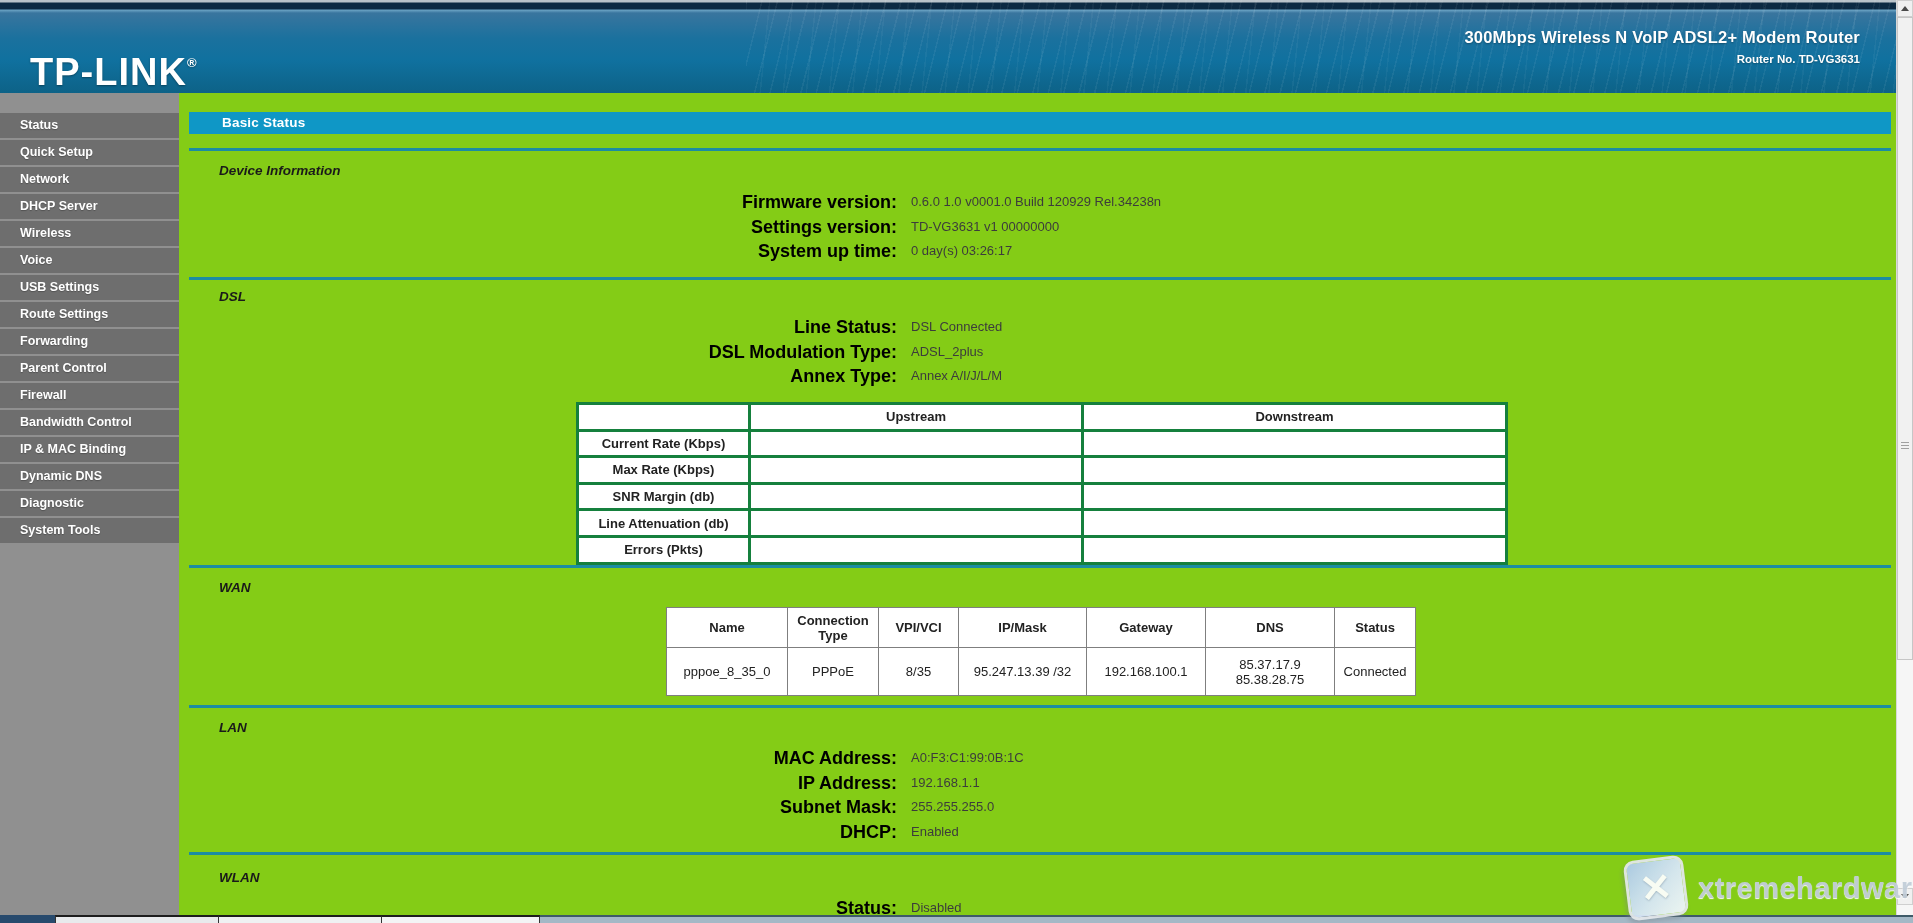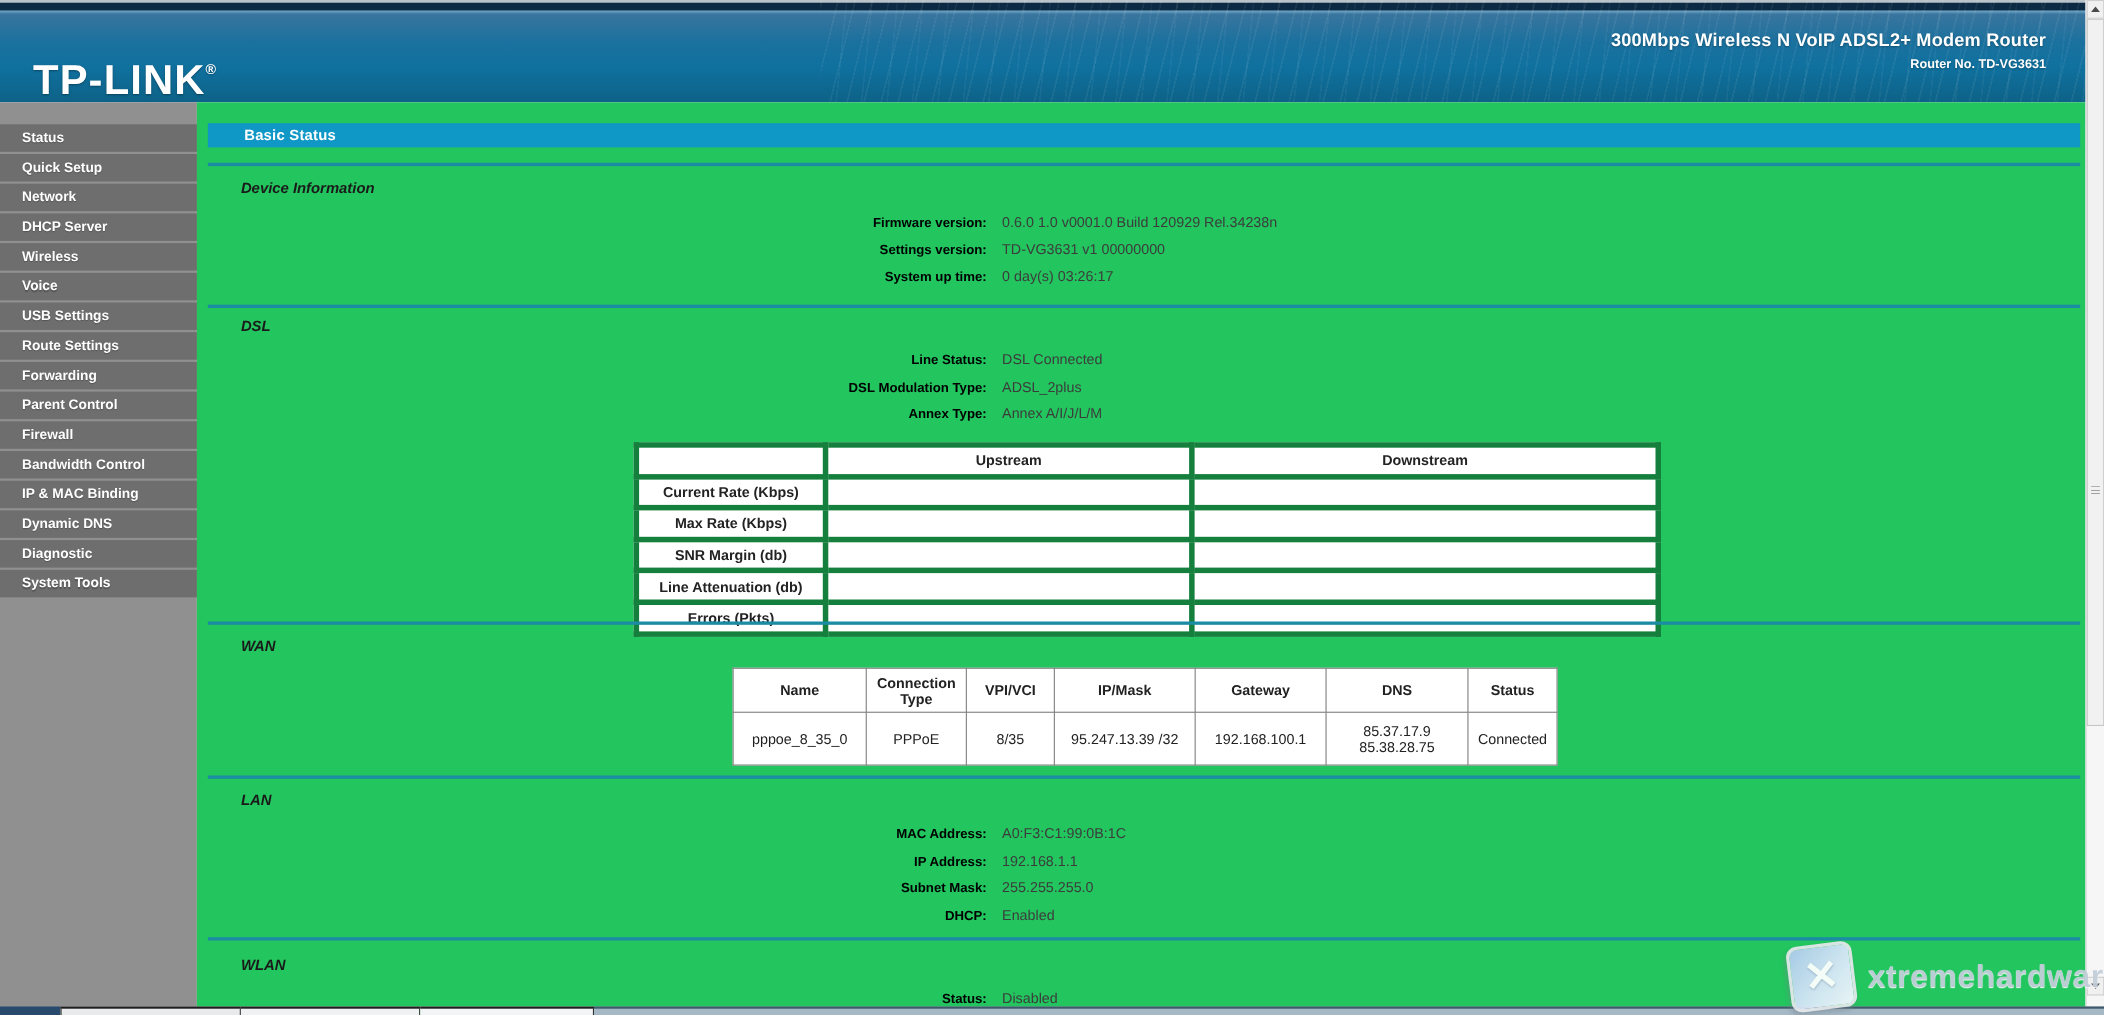--- a/index.html
+++ b/index.html
@@ -37,43 +37,43 @@
     position:absolute;left:0;top:93px;width:179px;height:830px;background:#909090;
   }
   .menu{position:absolute;left:0;top:20px;width:179px;margin:0;padding:0;list-style:none;}
   .menu li{
     box-sizing:border-box;height:25px;line-height:25px;margin-bottom:2px;
     background:#6e6e6e;color:#ffffff;font-weight:bold;font-size:12.5px;
     padding-left:20px;cursor:pointer;text-shadow:0 1px 1px rgba(0,0,0,0.25);
   }
   
   .content{
-    position:absolute;left:179px;top:93px;width:1717px;height:830px;background:#22c55e;
+    position:absolute;left:179px;top:93px;width:1717px;height:830px;background:#84cc16;
   }
   .status-bar{
     position:absolute;left:10px;top:19px;width:1702px;height:22px;line-height:22px;
     box-sizing:border-box;background:#0f97c6;color:#ffffff;font-weight:bold;
     font-size:13.5px;padding-left:33px;letter-spacing:0.2px;
   }
   .rule{position:absolute;left:10px;width:1702px;height:3px;background:#1b8ca3;}
   .rule.r1{top:55px;} .rule.r2{top:184px;} .rule.r3{top:472px;} .rule.r4{top:612px;} .rule.r5{top:759px;}
   .section-heading{
     position:absolute;left:40px;margin:0;font-size:13.5px;font-weight:bold;color:#1a1a1a;font-style:italic;
   }
   .h-device{top:70px;} .h-dsl{top:196px;} .h-wan{top:487px;} .h-lan{top:627px;} .h-wlan{top:777px;}
   .kv-group{position:absolute;left:0;width:1717px;}
   .g-device{top:97px;} .g-dsl{top:222px;} .g-lan{top:653px;} .g-wlan{top:803px;}
   .kv-row{display:flex;height:24.5px;line-height:24.5px;}
-  .kv-label{width:718px;text-align:right;font-weight:bold;font-size:12px;color:#000;}
+  .kv-label{width:718px;text-align:right;font-weight:bold;font-size:18px;color:#000;}
   .kv-value{margin-left:14px;font-size:13px;color:#3c3c3c;white-space:nowrap;text-align:center;}
   
   table{border-collapse:collapse;table-layout:fixed;background:#fff;}
   .dsl-table{position:absolute;left:397px;top:309px;width:929px;}
   .dsl-table th,.dsl-table td{
-    border:5px solid #15803d;height:23.6px;padding:0;font-size:13px;text-align:center;color:#222;
+    border:3px solid #15803d;height:23.6px;padding:0;font-size:13px;text-align:center;color:#222;
   }
   .dsl-table th{font-weight:bold;}
   .dsl-table td.rowlabel{font-weight:bold;}
   .wan-table{position:absolute;left:487px;top:514px;width:749px;}
   .wan-table th,.wan-table td{
     border:1px solid #7f7f7f;padding:0 4px;font-size:13px;text-align:center;color:#222;
     white-space:pre-line;
   }
   .wan-table th{height:39px;font-weight:bold;}
   .wan-table td{height:47px;}

